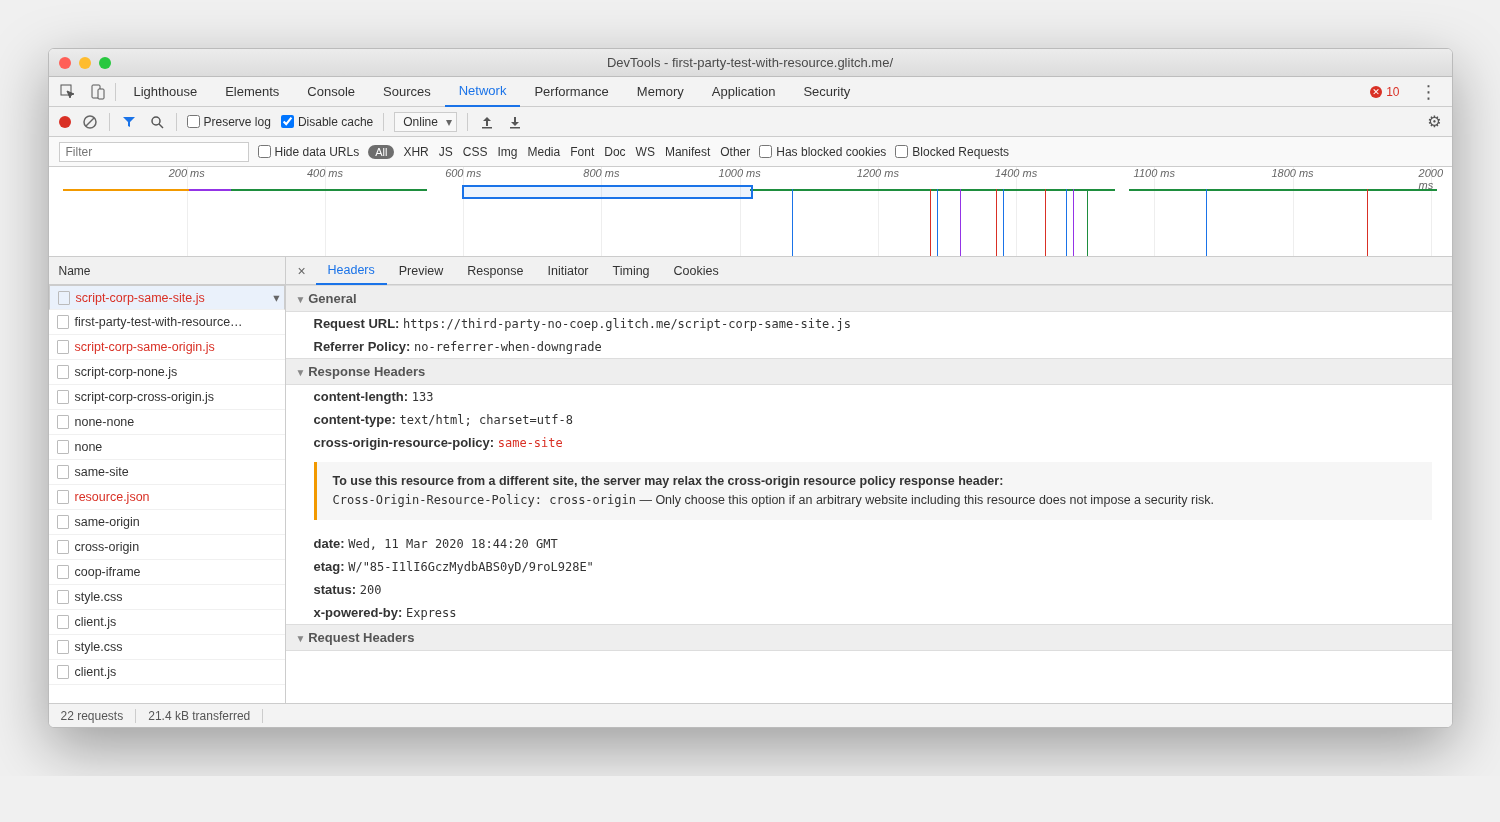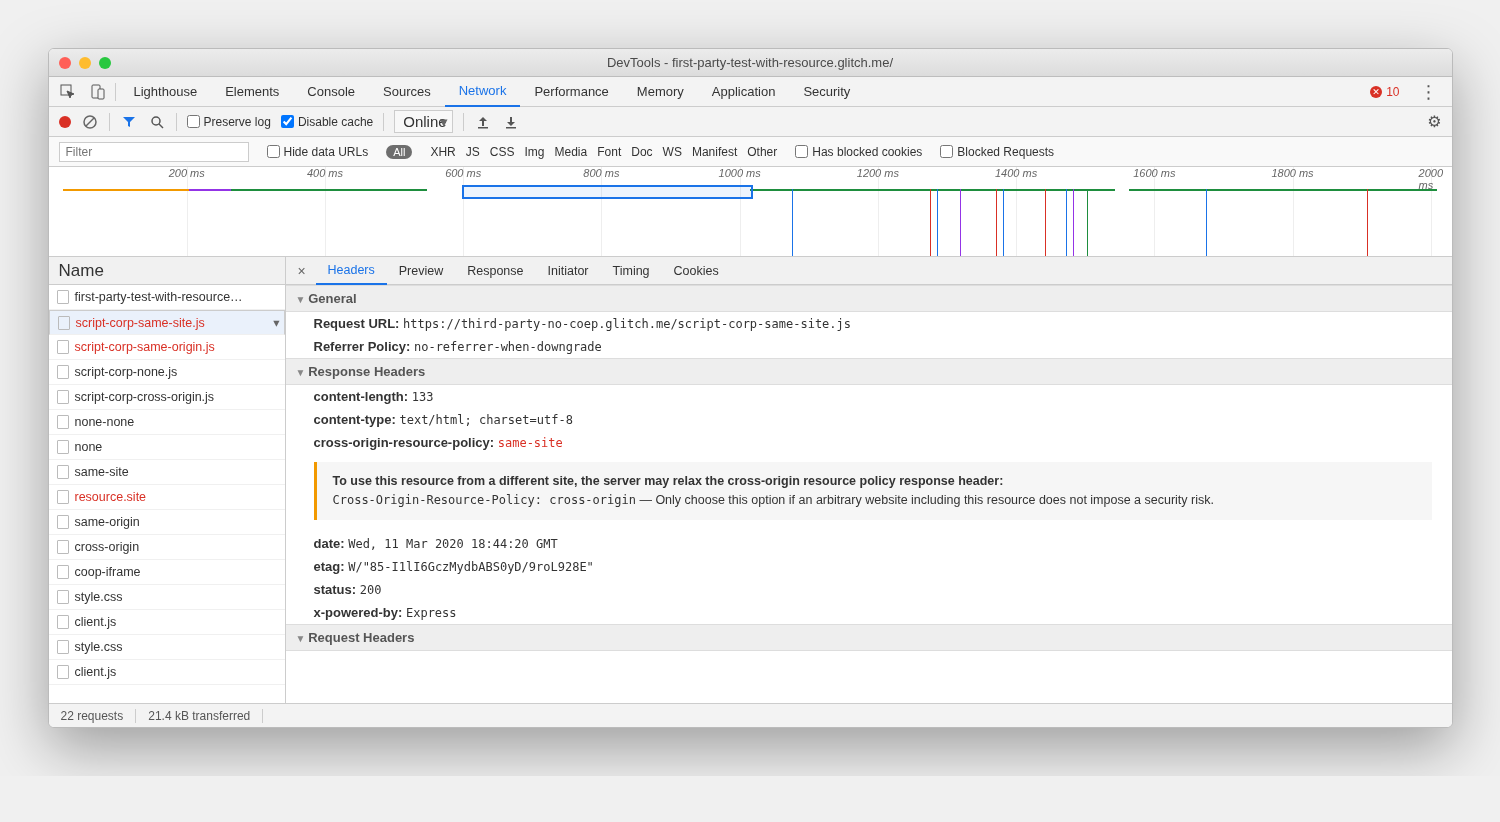--- a/index.html
+++ b/index.html
@@ -17,41 +17,41 @@
 .tabs .spacer { flex: 1; }
 .err-badge { display: flex; align-items: center; gap: 4px; color: #d93025; font-size: 12px; margin-right: 8px; }
 .err-dot { width: 12px; height: 12px; border-radius: 50%; background: #d93025; color: #fff; font-size: 9px; display: flex; align-items: center; justify-content: center; }
 .kebab { font-size: 18px; color: #555; padding: 0 8px; cursor: pointer; }
 .toolbar { height: 30px; background: #f3f3f3; border-bottom: 1px solid #ccc; display: flex; align-items: center; padding: 0 10px; gap: 10px; }
 .rec { width: 12px; height: 12px; border-radius: 50%; background: #d93025; }
 .tb-icon { width: 18px; height: 18px; color: #555; display: flex; align-items: center; justify-content: center; cursor: pointer; }
 .tb-sep { width: 1px; height: 18px; background: #ccc; }
 .chk { display: flex; align-items: center; gap: 4px; font-size: 12px; color: #333; }
 .chk input { margin: 0; }
-.sel { border: 1px solid #ccc; background: #f8f8f8; padding: 2px 5px 2px 8px; font-size: 15px; position: relative; }
+.sel { border: 1px solid #ccc; background: #f8f8f8; padding: 2px 18px 2px 8px; font-size: 12px; position: relative; }
 .sel::after { content: "▾"; position: absolute; right: 4px; color: #666; }
 .toolbar .spacer { flex: 1; }
 .gear { font-size: 16px; color: #555; cursor: pointer; }
-.filterbar { height: 30px; background: #f9f9f9; border-bottom: 1px solid #ccc; display: flex; align-items: center; padding: 0 10px; gap: 18px; color: #333; }
+.filterbar { height: 30px; background: #f9f9f9; border-bottom: 1px solid #ccc; display: flex; align-items: center; padding: 0 10px; gap: 9px; color: #333; }
 .filter-input { width: 190px; height: 20px; border: 1px solid #ccc; padding: 0 6px; font-size: 12px; color: #888; }
 .pill { background: #6e6e6e; color: #fff; border-radius: 8px; padding: 1px 7px; font-size: 11px; }
 .ft { font-size: 12px; color: #333; cursor: pointer; }
 .timeline { height: 90px; border-bottom: 1px solid #ccc; position: relative; background: #fff; }
 .tl-labels { position: absolute; top: 0; left: 0; right: 0; height: 18px; font-size: 11px; color: #666; font-style: italic; }
 .tl-labels span { position: absolute; transform: translateX(-50%); }
 .tl-grid { position: absolute; top: 0; bottom: 0; left: 0; right: 0; }
 .tl-grid div { position: absolute; top: 0; bottom: 0; width: 1px; background: #eee; }
 .tl-bars { position: absolute; top: 20px; left: 0; right: 0; height: 6px; }
 .tl-bar { position: absolute; height: 2px; top: 2px; }
 .tl-sel { position: absolute; top: 18px; height: 14px; border: 2px solid #1a73e8; background: rgba(26,115,232,0.08); }
 .tl-marks { position: absolute; top: 22px; bottom: 0; left: 0; right: 0; }
 .tl-marks div { position: absolute; top: 0; bottom: 0; width: 1px; }
 .midrow { flex: 1; display: flex; overflow: hidden; }
 .namecol { width: 237px; border-right: 1px solid #ccc; display: flex; flex-direction: column; background: #fff; }
-.namecol .hdr { height: 28px; background: #f1f1f1; border-bottom: 1px solid #ccc; display: flex; align-items: center; padding: 0 10px; font-size: 17px; color: #333; }
+.namecol .hdr { height: 28px; background: #f1f1f1; border-bottom: 1px solid #ccc; display: flex; align-items: center; padding: 0 10px; font-size: 12px; color: #333; }
 .namecol .list { flex: 1; overflow: hidden; }
 .req { height: 25px; display: flex; align-items: center; padding: 0 8px; gap: 6px; font-size: 12.5px; color: #333; border-bottom: 1px solid #f0f0f0; cursor: pointer; white-space: nowrap; overflow: hidden; text-overflow: ellipsis; }
 .req.err { color: #d93025; }
 .req.sel { background: #eaf1fb; }
 .file-ico { width: 12px; height: 14px; border: 1px solid #bbb; border-radius: 1px; flex-shrink: 0; }
 .detail { flex: 1; display: flex; flex-direction: column; overflow: hidden; }
 .detail-tabs { height: 28px; background: #f1f1f1; border-bottom: 1px solid #ccc; display: flex; align-items: center; gap: 4px; padding: 0 6px; }
 .detail-tabs .close { width: 20px; text-align: center; color: #666; cursor: pointer; font-size: 14px; }
 .detail-tabs .dtab { padding: 0 12px; height: 28px; display: flex; align-items: center; font-size: 12.5px; color: #333; cursor: pointer; }
 .detail-tabs .dtab.active { color: #1a73e8; border-bottom: 2px solid #1a73e8; }
@@ -206,21 +206,21 @@
         <div style="left: 98.5222%;"></div>
       </div>
     <div class="tl-labels" id="tl-labels">
         <span style="left: 9.85222%;">200 ms</span>
         <span style="left: 19.7044%;">400 ms</span>
         <span style="left: 29.5567%;">600 ms</span>
         <span style="left: 39.4089%;">800 ms</span>
         <span style="left: 49.2611%;">1000 ms</span>
         <span style="left: 59.1133%;">1200 ms</span>
         <span style="left: 68.9655%;">1400 ms</span>
-        <span style="left: 78.8177%;">1600 ms</span>
+        <span style="left: 78.8177%;">1100 ms</span>
         <span style="left: 88.67%;">1800 ms</span>
         <span style="left: 98.5222%;">2000 ms</span>
       </div>
     <div class="tl-bars">
       <div class="tl-bar" style="left:1%;width:9%;background:#f29900"></div>
       <div class="tl-bar" style="left:10%;width:3%;background:#9334e6"></div>
       <div class="tl-bar" style="left:13%;width:14%;background:#1e8e3e"></div>
       <div class="tl-bar" style="left:50%;width:26%;background:#1e8e3e"></div>
       <div class="tl-bar" style="left:77%;width:22%;background:#1e8e3e"></div>
     </div>
@@ -238,28 +238,28 @@
       <div style="left:74%;background:#1e8e3e"></div>
       <div style="left:82.5%;background:#1a73e8"></div>
       <div style="left:94%;background:#d93025"></div>
     </div>
   </div>
 
   <div class="midrow">
     <div class="namecol">
       <div class="hdr">Name</div>
       <div class="list" id="req-list">
+          <div class="req err sel">
+            <div class="file-ico"></div>
+            <span>script-corp-same-site.js</span>
+          </div>
           <div class="req">
             <div class="file-ico"></div>
             <span>first-party-test-with-resource…</span>
           </div>
-          <div class="req err sel">
-            <div class="file-ico"></div>
-            <span>script-corp-same-site.js</span>
-          </div>
           <div class="req err">
             <div class="file-ico"></div>
             <span>script-corp-same-origin.js</span>
           </div>
           <div class="req">
             <div class="file-ico"></div>
             <span>script-corp-none.js</span>
           </div>
           <div class="req">
             <div class="file-ico"></div>
@@ -272,21 +272,21 @@
           <div class="req">
             <div class="file-ico"></div>
             <span>none</span>
           </div>
           <div class="req">
             <div class="file-ico"></div>
             <span>same-site</span>
           </div>
           <div class="req err">
             <div class="file-ico"></div>
-            <span>resource.site</span>
+            <span>resource.json</span>
           </div>
           <div class="req">
             <div class="file-ico"></div>
             <span>same-origin</span>
           </div>
           <div class="req">
             <div class="file-ico"></div>
             <span>cross-origin</span>
           </div>
           <div class="req">

